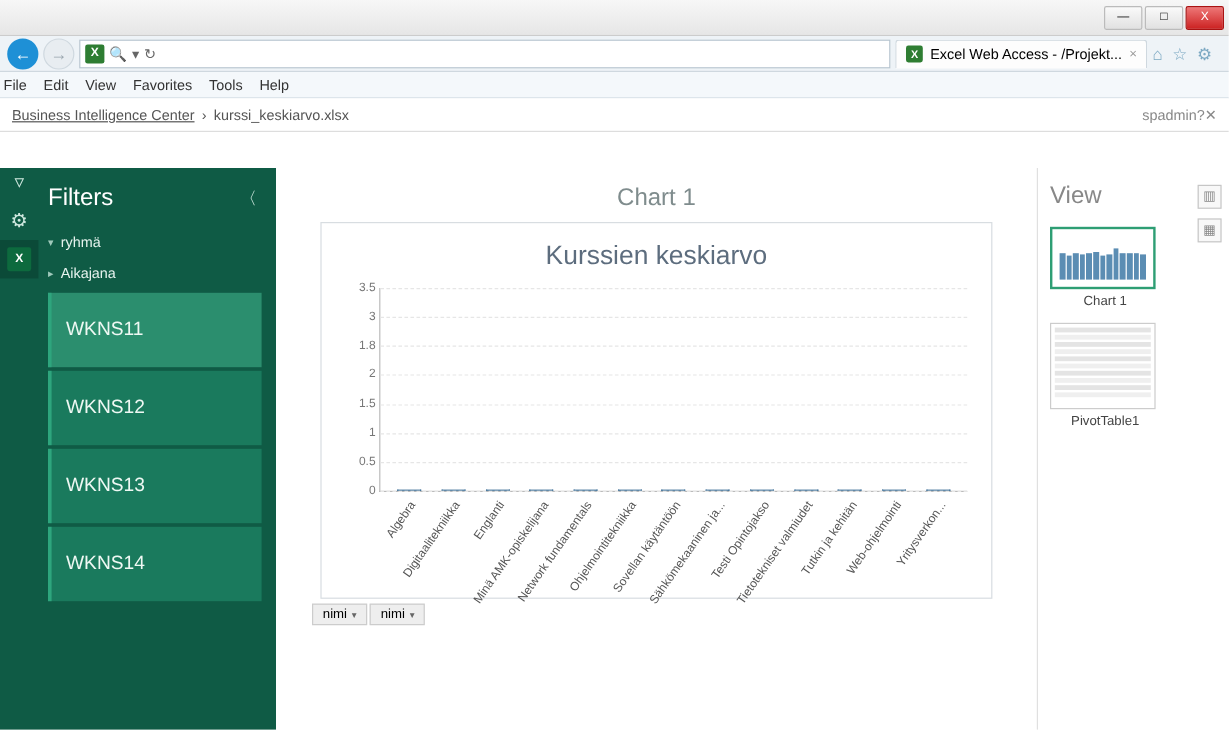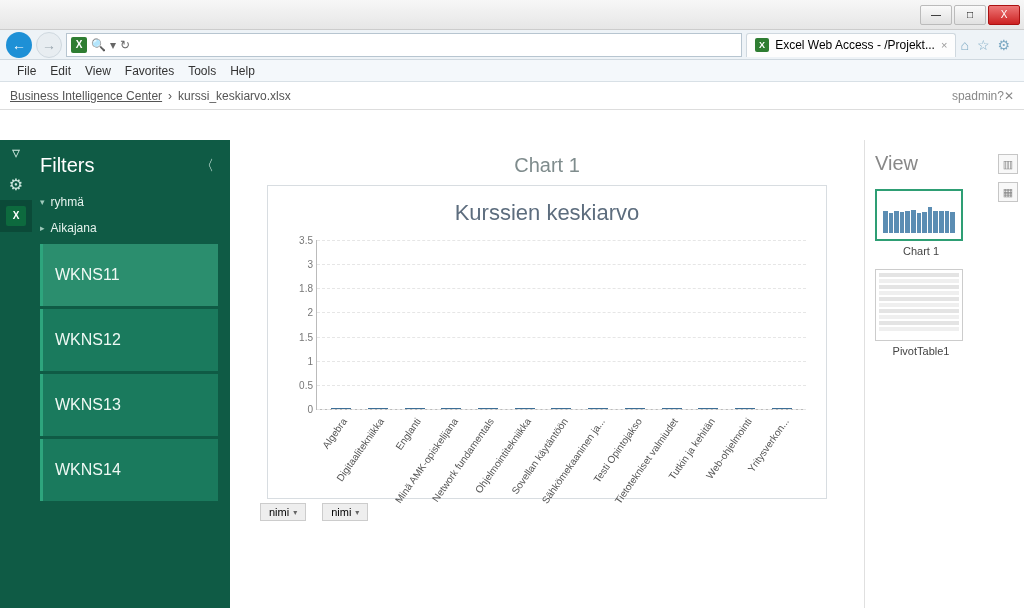--- a/index.html
+++ b/index.html
@@ -16,21 +16,21 @@
 .navcircle.back { background:#1e90d6; color:#fff; }
 .navcircle.fwd  { background:#e8edf1; color:#9aa6af; border:1px solid #cfd8df;}
 .urlbox { flex: 1; display:flex; align-items:center; height:24px; border:1px solid #b7c5d0; background:#fff; font-size:12px; padding:0 4px; gap:4px;}
 .urlbox .xicon { width:16px;height:16px;background:#2e7d32;color:#fff;font-size:10px;line-height:16px;text-align:center;font-weight:bold;border-radius:2px;}
 .urlbox input { border:0; outline:0; flex:1; font-size:12px;}
 .urlctrls { display:flex; gap:4px; font-size:12px; color:#666; }
 .tabstrip { display:flex; align-items:flex-end; height:24px; }
 .tab { height:24px; border:1px solid #cfd8df; border-bottom:none; border-top-left-radius:3px; border-top-right-radius:3px; padding:0 8px; font-size:12px; display:flex; align-items:center; gap:6px; background:#fdfdfd;}
 .tab .xicon { width:14px;height:14px;background:#2e7d32;color:#fff;font-size:9px;line-height:14px;text-align:center;font-weight:bold;border-radius:2px;}
 .chromestar { display:flex; gap:8px; color:#7da9c3; font-size:14px; padding-right:8px;}
-.menubar { height: 22px; display:flex; align-items:center; gap:14px; padding:0 17px; font-size:12px; color:#333; background:#f4f8fb; border-bottom:1px solid #d8e0e6;text-align:center;}
+.menubar { height: 22px; display:flex; align-items:center; gap:14px; padding:0 3px; font-size:12px; color:#333; background:#f4f8fb; border-bottom:1px solid #d8e0e6;text-align:center;}
 
 
 .spbar { height: 28px; border-bottom:1px solid #ddd; display:flex; align-items:center; padding:0 10px; font-size:12px; color:#555; background:#fff;}
 .spbar .crumbs { display:flex; gap:6px; align-items:center;}
 .spbar .crumbs a { color:#555; text-decoration:underline;}
 .spbar .right { margin-left:auto; display:flex; gap:0; align-items:flex-start; color:#888;}
 
 
 .workarea { position:absolute; top:140px; bottom:0; left:0; right:0; display:flex; background:#fff;}
 
@@ -56,21 +56,21 @@
 .chartbox .chtitle { text-align:center; color:#5d6d7e; font-size:22px; font-weight:300; margin-bottom:14px;}
 .plot { height: 170px; border-left:1px solid #bbb; border-bottom:1px solid #bbb; position:relative; margin-left:28px;}
 .ytick { position:absolute; left:-28px; width:24px; text-align:right; font-size:10px; color:#777; transform:translateY(-50%); }
 .grid { position:absolute; left:0; right:0; border-top:1px dashed #e6e6e6; }
 .bars { position:absolute; inset:0; display:flex; align-items:flex-end; padding:0 6px; gap:0; }
 .barcol { flex:1; display:flex; flex-direction:column; align-items:center;}
 .bar { width: 20px; background:linear-gradient(#6fa3c9,#4a7ea8); border:1px solid #3d6f97; border-bottom:none; }
 .xlabels { margin-left:28px; display:flex; padding:0 6px; }
 .xlabels .xl { flex:1; height:80px; position:relative;}
 .xlabels .xl span { position:absolute; top:6px; left:50%; transform: rotate(-55deg) translate(-100%, 0); transform-origin: top left; white-space:nowrap; font-size:10px; color:#555;}
-.slicerbtns { display:flex; gap:16px; margin-top:4px;}
+.slicerbtns { display:flex; gap:2px; margin-top:4px;}
 .slicerbtn { background:#eee; border:1px solid #ccc; font-size:11px; padding:2px 8px; display:flex; align-items:center; gap:4px; }
 .slicerbtn::after { content:"▾"; font-size:8px; color:#666;}
 
 
 .viewpane { width:160px; border-left:1px solid #e0e0e0; padding:12px 10px; position:relative;}
 .viewpane .vhead { font-size:20px; font-weight:200; color:#888; display:flex; align-items:center;}
 .viewpane .vhead .chev { margin-left:auto; font-size:14px; color:#bbb;}
 .thumb { margin-top:14px; border:2px solid #2e9e74; padding:4px; width:88px; height:52px; }
 .thumb .mini { width:100%; height:100%; display:flex; align-items:flex-end; gap:1px; padding:2px;}
 .thumb .mini div { flex:1; background:#5b8db3;}

